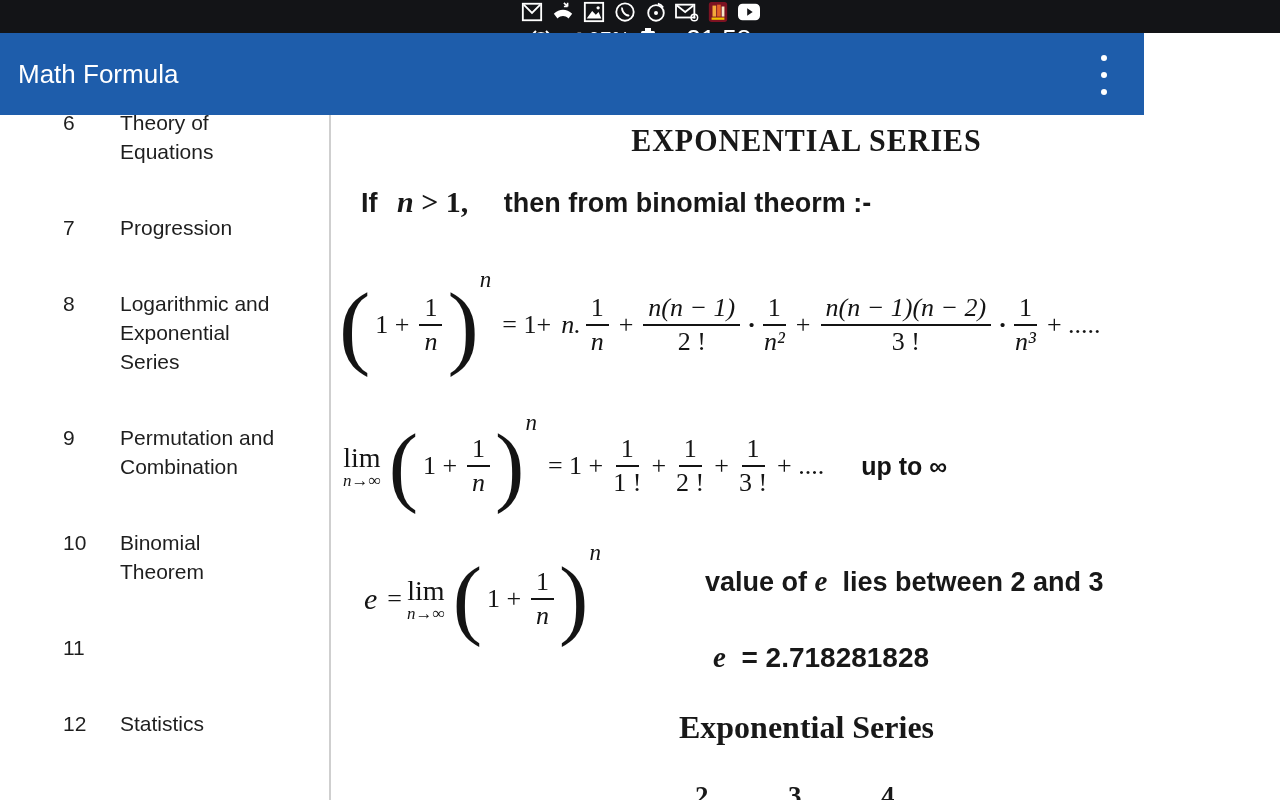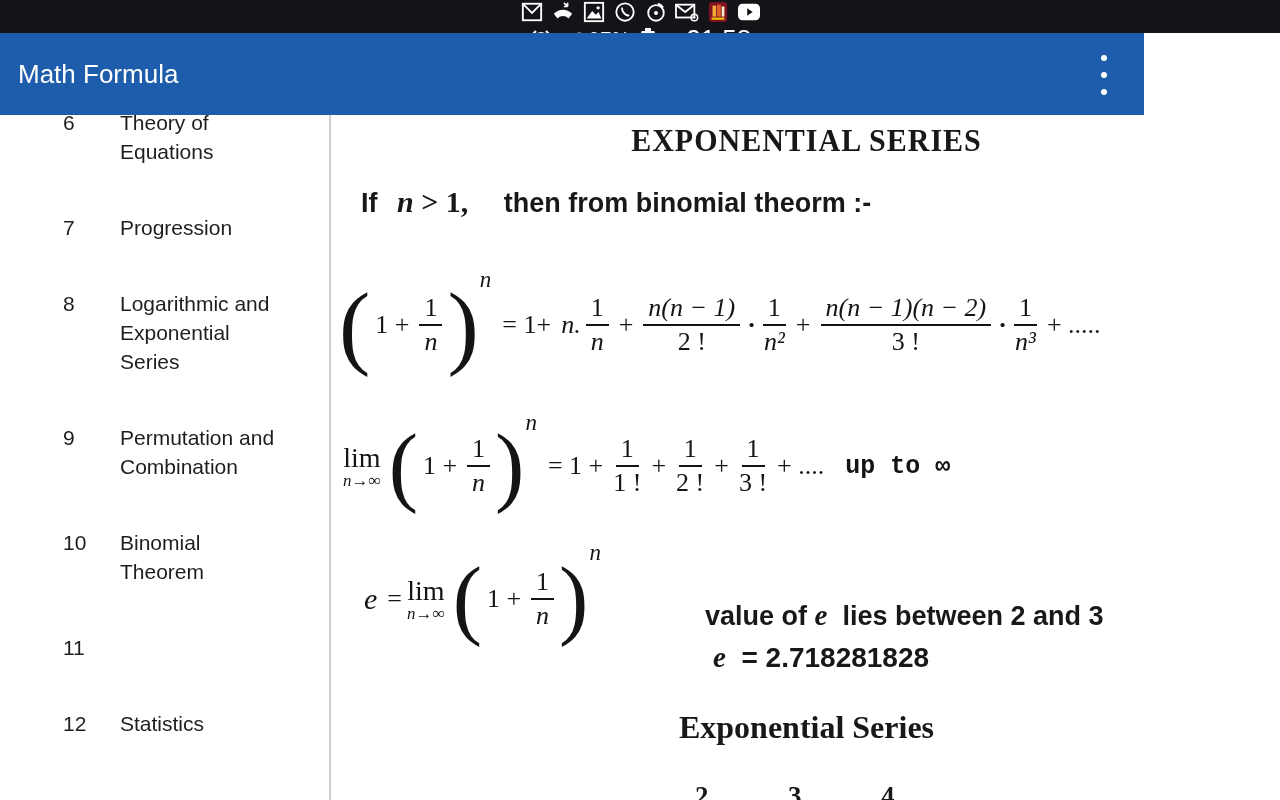--- a/index.html
+++ b/index.html
@@ -54,23 +54,23 @@
   .fr .nu { padding:0 5px 1px 5px; border-bottom:2px solid #141414; text-align:center; }
   .fr .de { padding-top:1px; text-align:center; }
   .tok { margin:0 5px; }
   .cdot { font-weight:bold; margin:0 2px; }
   .lim { display:inline-flex; flex-direction:column; align-items:center; margin-right:8px; }
   .lim .l { font-size:28px; }
   .lim .s { font-size:17px; font-style:italic; margin-top:-3px; }
   .f1 { top:150px; left:6px; height:120px; }
   .f2 { top:293px; left:10px; height:116px; }
   .f3 { top:423px; left:26px; height:122px; }
-  .upto { font-family:Liberation Mono, monospace; font-weight:bold; font-size:25px; margin-left:16px; }
-
-  .note1 { position:absolute; top:484px; left:372px; font-weight:bold; font-size:27px; white-space:nowrap; }
+  .upto { font-family:Liberation Sans, sans-serif; font-weight:bold; font-size:25px; margin-left:32px; }
+
+  .note1 { position:absolute; top:450px; left:372px; font-weight:bold; font-size:27px; white-space:nowrap; }
   .note2 { position:absolute; top:526px; left:380px; font-weight:bold; font-size:28px; white-space:nowrap; }
   .note-e { font-family:"Liberation Serif", serif; font-style:italic; font-weight:bold; font-size:29px; }
 
   .c-sub { position:absolute; top:594px; left:0; width:100%; text-align:center;
     font-family:"Liberation Serif", serif; font-weight:bold; font-size:32px; }
   .partials { position:absolute; top:666px; left:0; width:100%; height:19px; overflow:hidden; }
   .partials span { position:absolute; font-family:"Liberation Serif", serif; font-weight:bold; font-size:27px; }
   .px0 { left:362px; } .px1 { left:455px; } .px2 { left:548px; }
 </style>
 </head>

